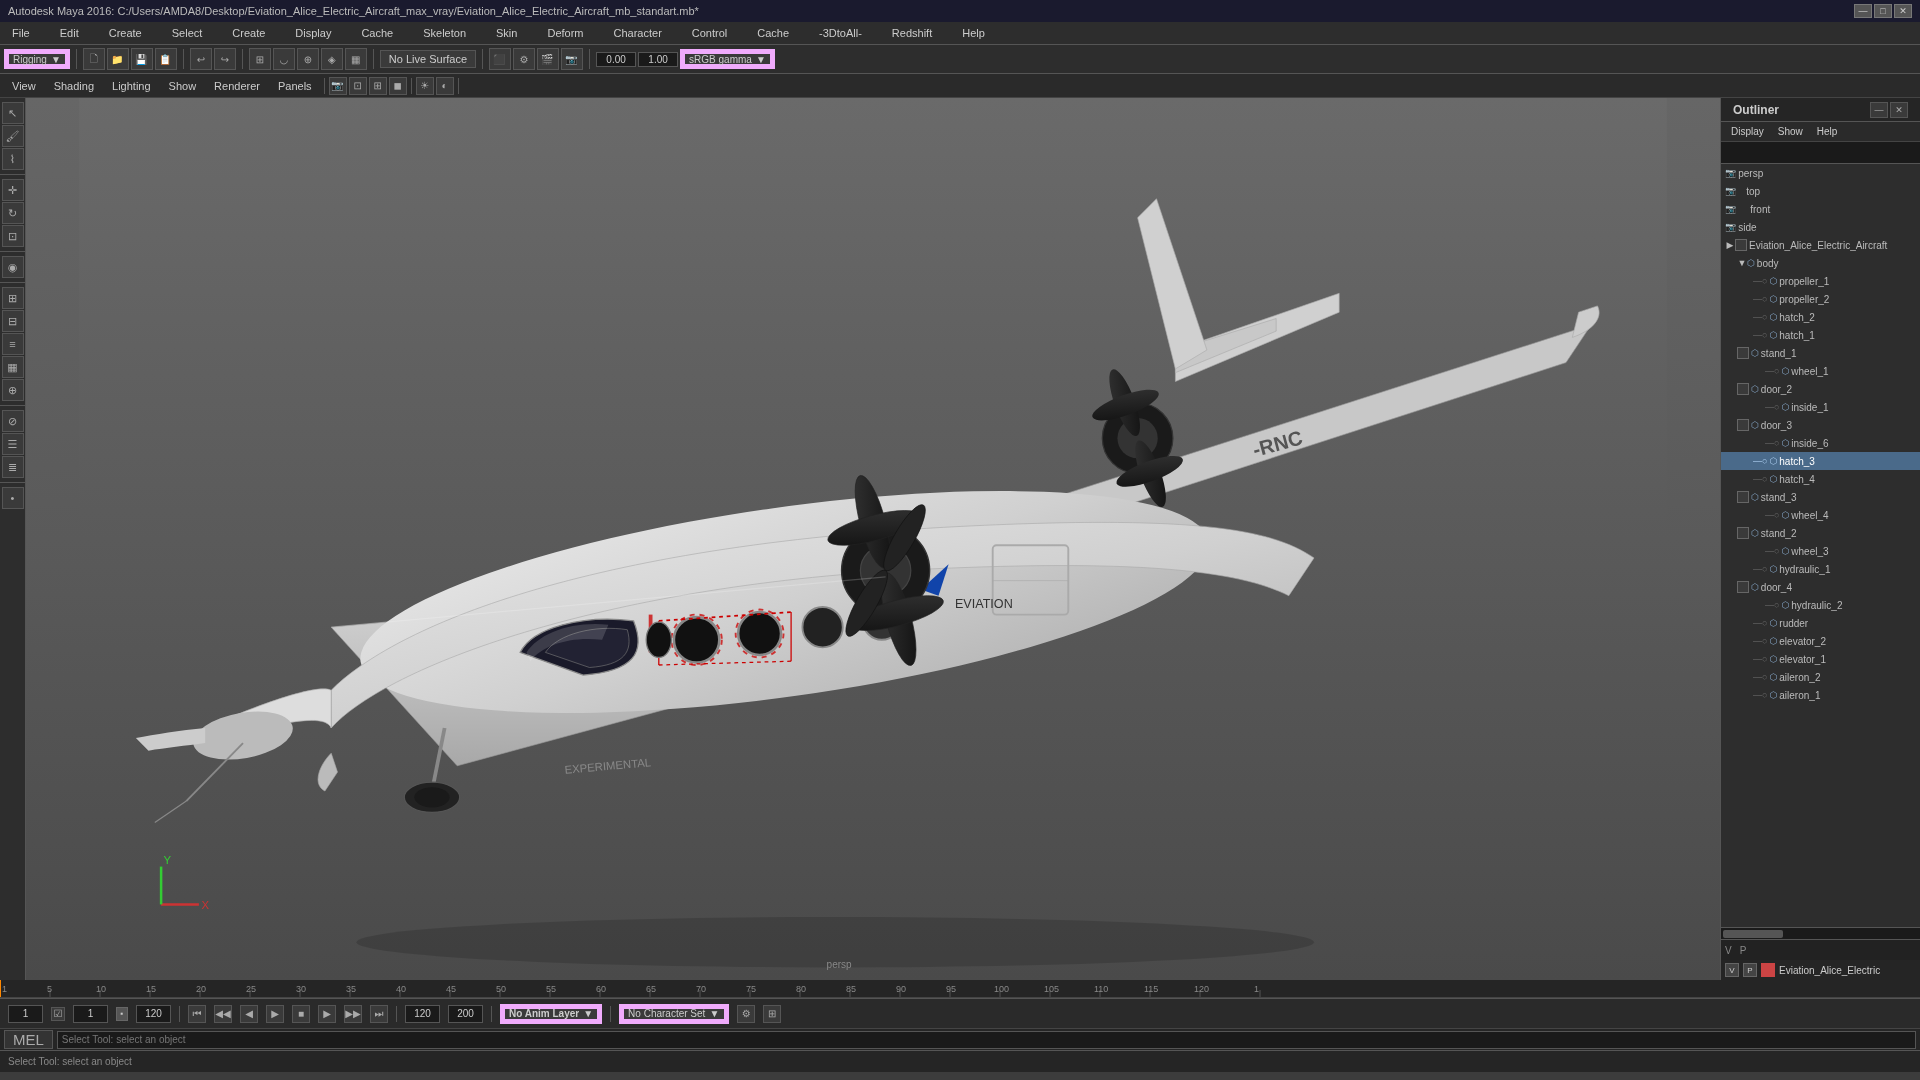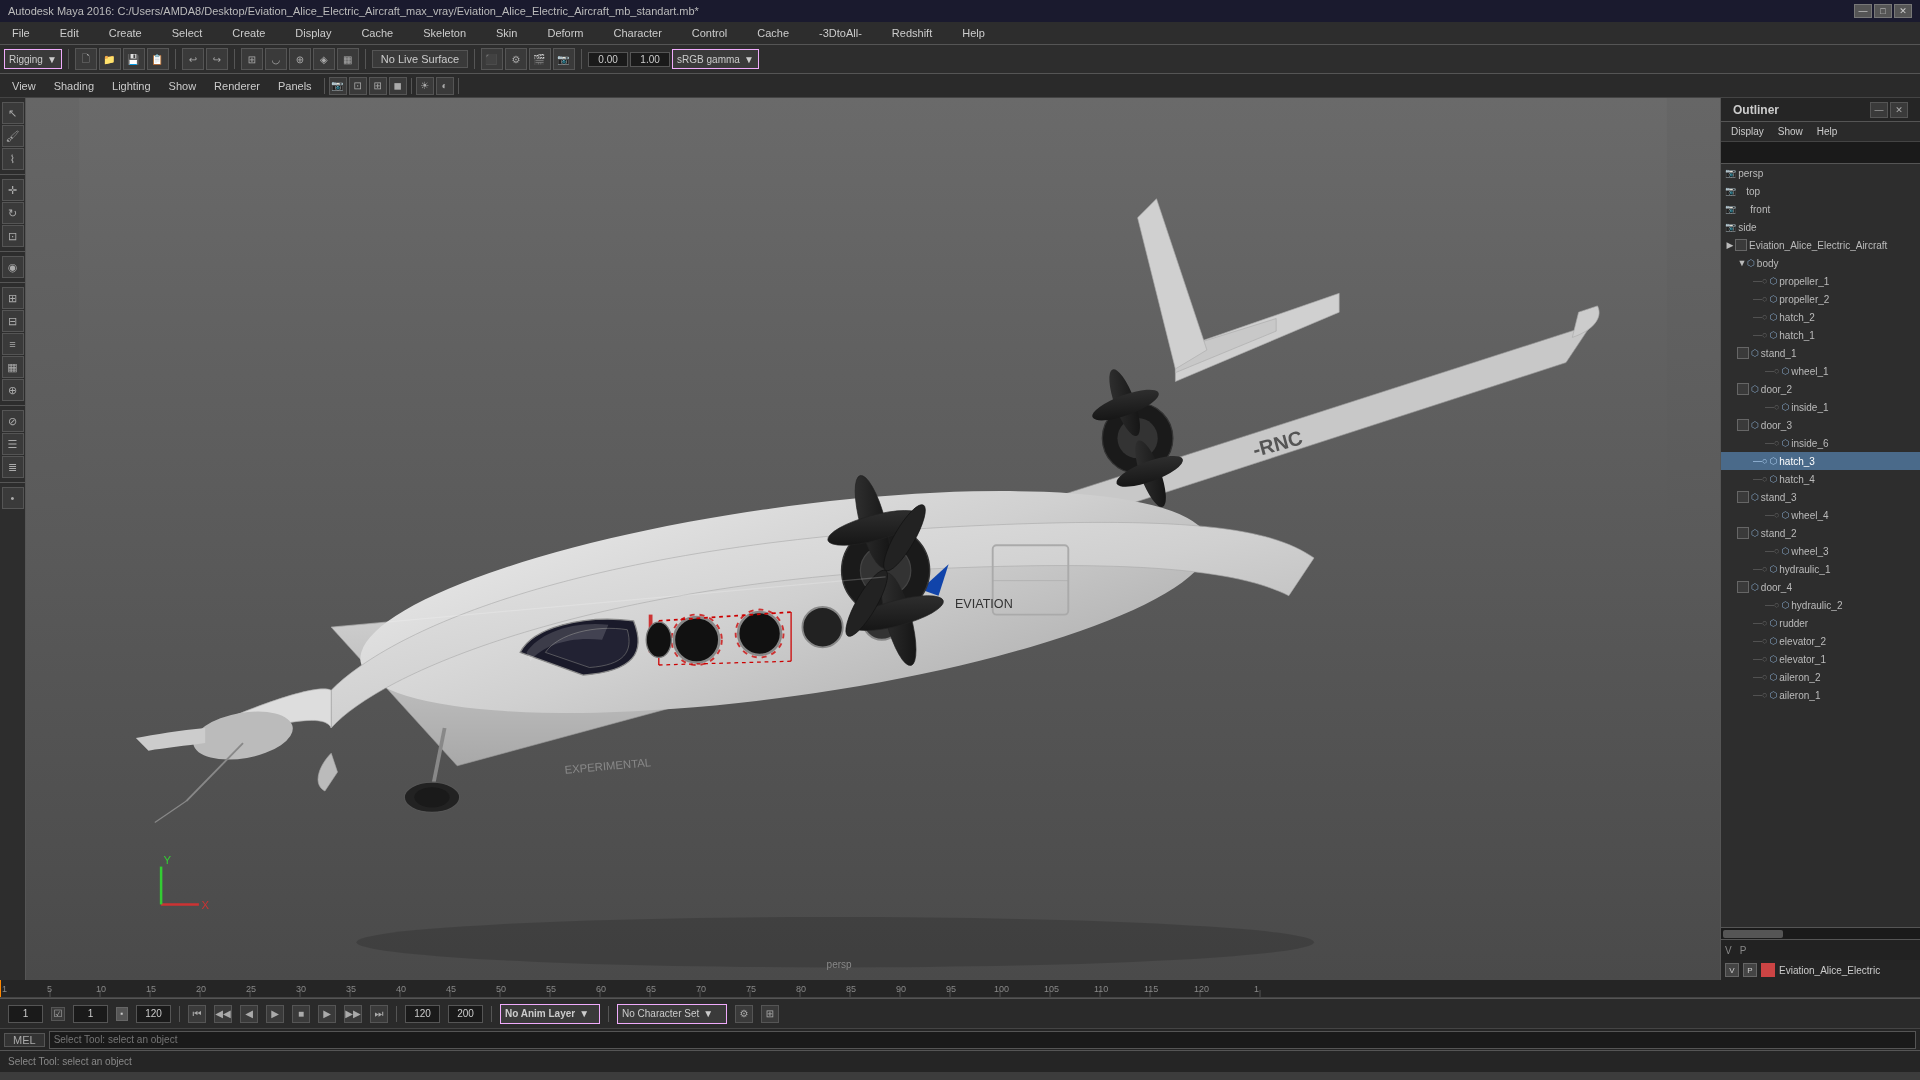--- a/index.html
+++ b/index.html
@@ -33,21 +33,21 @@
       border-top: 1px solid #555; border-bottom: 1px solid #555;
     }
     .toolbar-section { display: flex; align-items: center; gap: 2px; }
     .toolbar-sep { width: 1px; height: 20px; background: #555; margin: 0 4px; }
     .tb-btn {
       width: 22px; height: 22px; background: #3a3a3a; border: 1px solid #555;
       display: flex; align-items: center; justify-content: center;
       cursor: pointer; font-size: 10px; color: #aaa;
     }
     .tb-dropdown {
-      height: 20px; background: #3a3a3a; border: 1px solid #f0abfc;
+      height: 20px; background: #3a3a3a; border: 5px solid #f0abfc;
       color: #ccc; font-size: 10px; padding: 0 4px; display: flex; align-items: center; gap: 4px; cursor: pointer;
     }
     .no-live-surface {
       background: #3a3a3a; border: 1px solid #555; padding: 2px 8px;
       color: #ccc; font-size: 11px; cursor: pointer;
     }
 
     
     #view-toolbar {
       width: 100%; height: 24px; background: #2a2a2a;
@@ -139,21 +139,21 @@
       display: flex; align-items: center; padding: 0 8px; gap: 4px;
       border-top: 1px solid #555;
     }
     #status-bar span { color: #888; font-size: 10px; }
 
     
     #mel-bar {
       width: 100%; height: 22px; background: #252525;
       display: flex; align-items: center; padding: 0 8px; gap: 4px;
     }
-    #mel-label { color: #aaa; font-size: 11px; padding: 0 8px; background: #333; border: 1px solid #555; cursor: pointer; }
+    #mel-label { color: #aaa; font-size: 15px; padding: 0 8px; background: #333; border: 1px solid #555; cursor: pointer; }
     #mel-input {
       flex: 1; height: 18px; background: #1a1a1a; border: 1px solid #555;
       color: #ccc; font-size: 10px; padding: 0 4px; outline: none;
     }
 
     
     #viewport { background: linear-gradient(180deg, #666 0%, #5a5a5a 50%, #4a4a4a 100%); }
     .ob-btn {
       width: 18px; height: 16px; background: #3a3a3a; border: 1px solid #555;
       display: flex; align-items: center; justify-content: center; cursor: pointer; font-size: 9px; color: #aaa;

